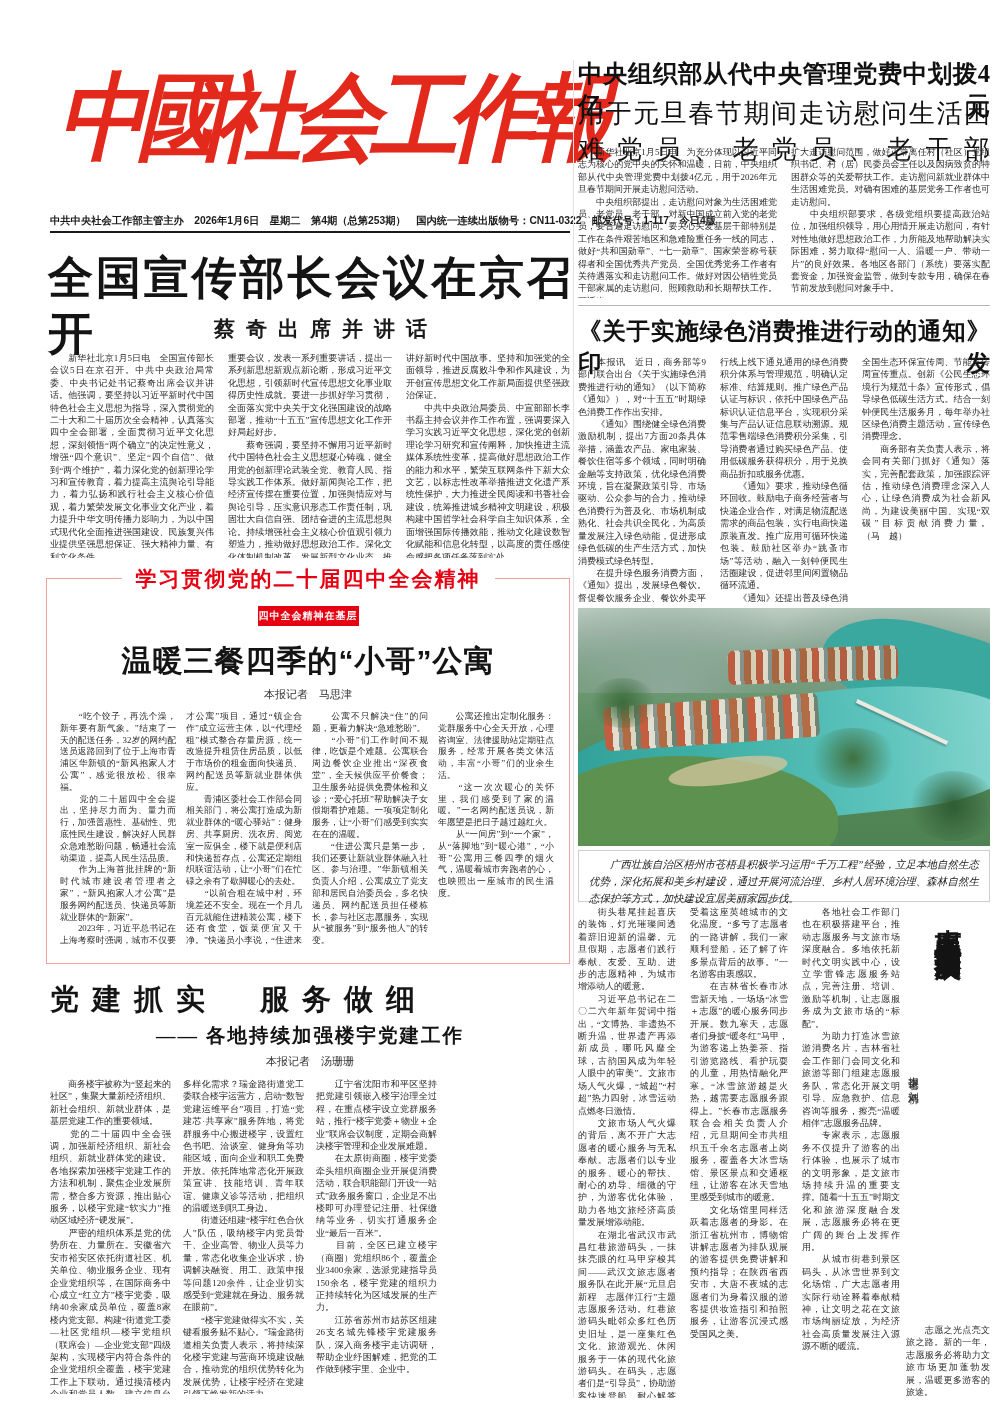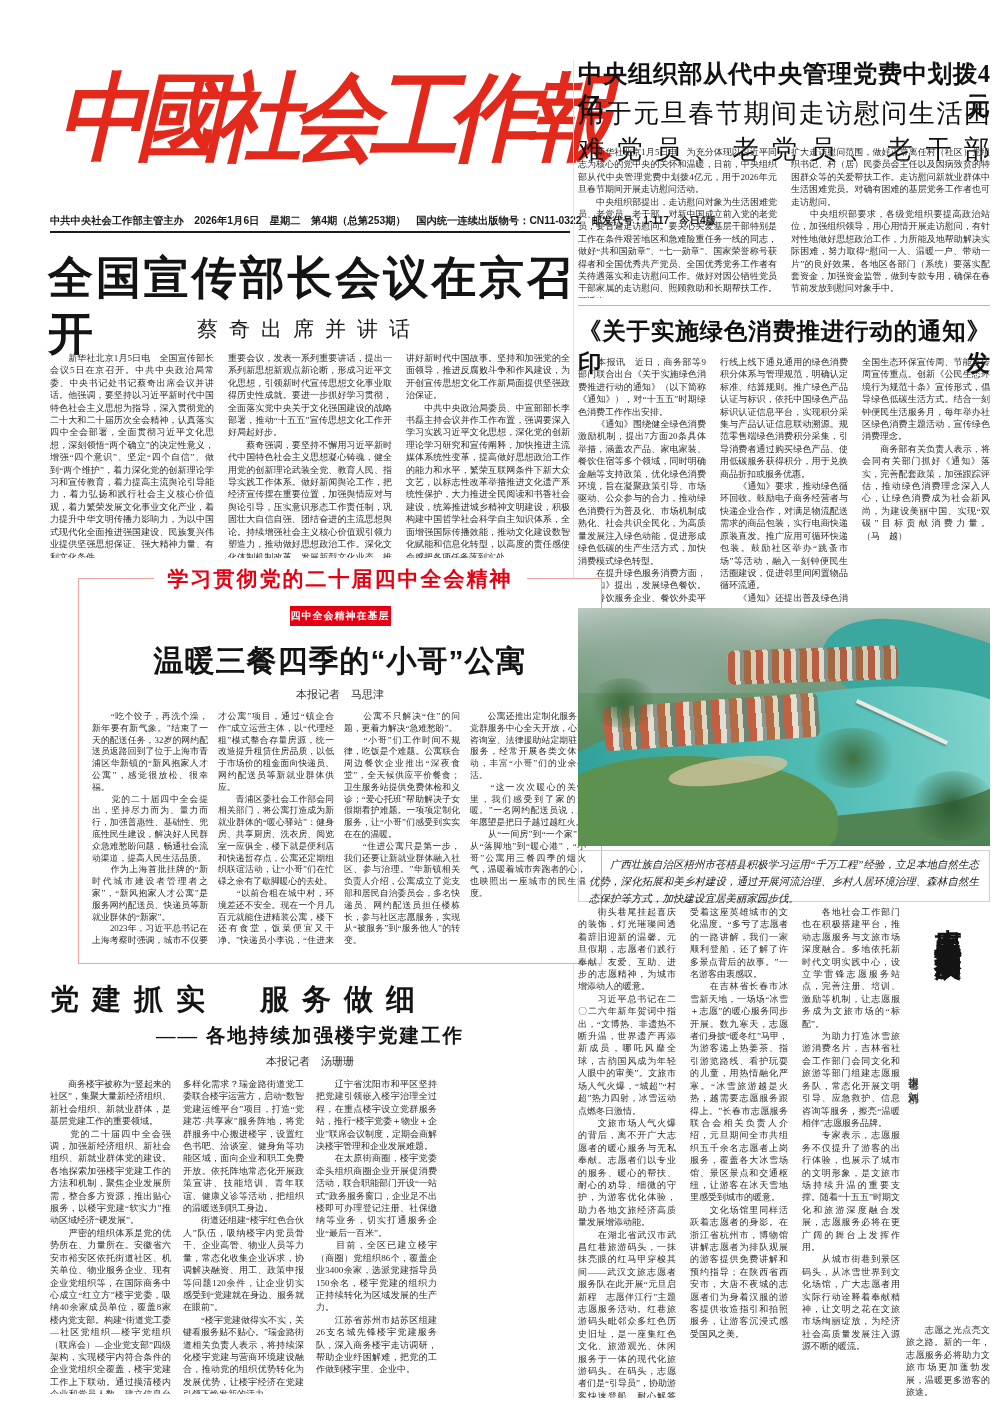--- a/index.html
+++ b/index.html
@@ -30,33 +30,33 @@
     text-align:justify;text-align-last:justify;color:#111;}
   .aA-h2{left:578px;top:96px;width:412px;font-weight:normal;font-size:26px;line-height:36px;
     text-align:justify;text-align-last:justify;color:#111;}
   .aA-body{left:578px;top:146px;width:412px;height:152px;gap:14px;}
   .aA-body .bcol{width:199px;height:152px;}
   .rule-aA{left:578px;top:305px;width:412px;height:1px;background:#b5b5b5;}
 
   
   .aB-h{left:48px;top:250px;width:524px;font-family:"Liberation Sans",sans-serif;font-weight:900;
     font-size:45px;line-height:56px;color:#141414;text-align:justify;text-align-last:justify;}
-  .aB-sub{left:47px;top:315px;width:524px;text-align:center;font-weight:normal;font-size:21px;
+  .aB-sub{left:64px;top:315px;width:524px;text-align:center;font-weight:bold;font-size:21px;
     letter-spacing:11px;color:#1a1a1a;}
   .aB-body{left:50px;top:352px;width:520px;height:206px;gap:14px;}
   .aB-body .bcol{width:164px;height:206px;}
 
   
   .aC-h{left:578px;top:315px;width:412px;font-weight:bold;font-size:23.5px;color:#111;
     text-align:justify;text-align-last:justify;line-height:32px;}
   .aC-body{left:578px;top:356px;width:412px;height:246px;gap:14px;}
   .aC-body .bcol{width:128px;height:246px;}
 
   
-  .red-box{left:46px;top:578px;width:522px;height:384px;border:1.5px solid #f2a49c;background:#fff;margin-left:32px;}
+  .red-box{left:46px;top:578px;width:522px;height:384px;border:1.5px solid #f2a49c;background:#fff;}
   .red-banner{position:absolute;left:0;top:-14px;width:100%;text-align:center;}
   .red-banner span{background:#fff;padding:0 14px;color:#e60012;font-weight:bold;font-size:21px;
     letter-spacing:2px;font-family:"Liberation Serif",serif;}
   .red-badge-wrap{position:absolute;left:0;top:26px;width:100%;text-align:center;}
   .red-badge{display:inline-block;background:#e60012;color:#fff;font-family:"Liberation Sans",sans-serif;
     font-weight:bold;font-size:10px;padding:3px 1px;letter-spacing:1px;}
   .aD-h{position:absolute;left:0;top:62px;width:100%;text-align:center;
     font-family:"Liberation Sans",sans-serif;font-weight:900;font-size:30px;color:#141414;letter-spacing:1px;}
   .aD-byline{position:absolute;left:0;top:108px;width:100%;font-size:11px;}
   .aD-body{position:absolute;left:13px;top:132px;width:496px;height:234px;gap:10px;}

